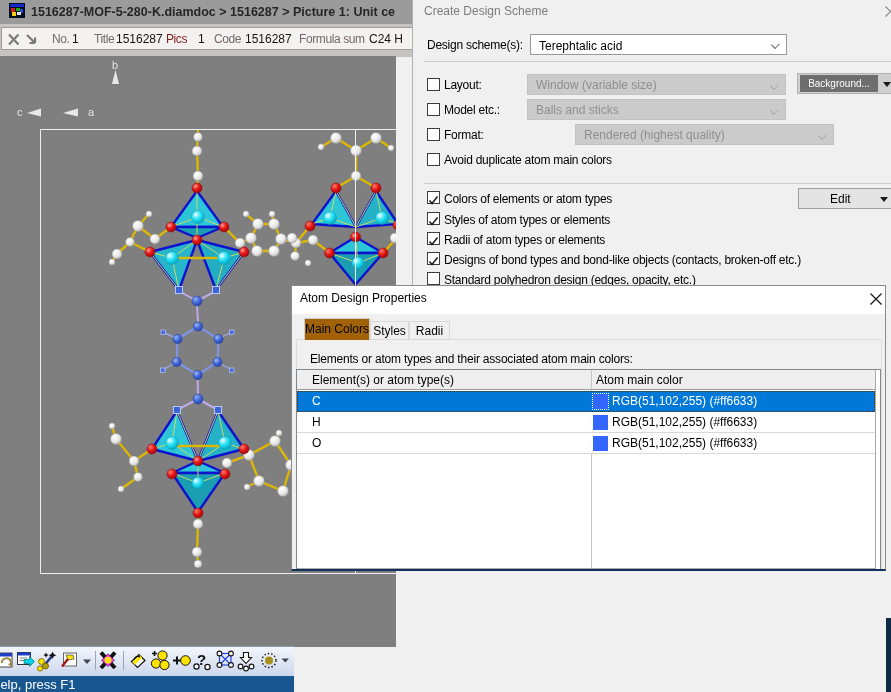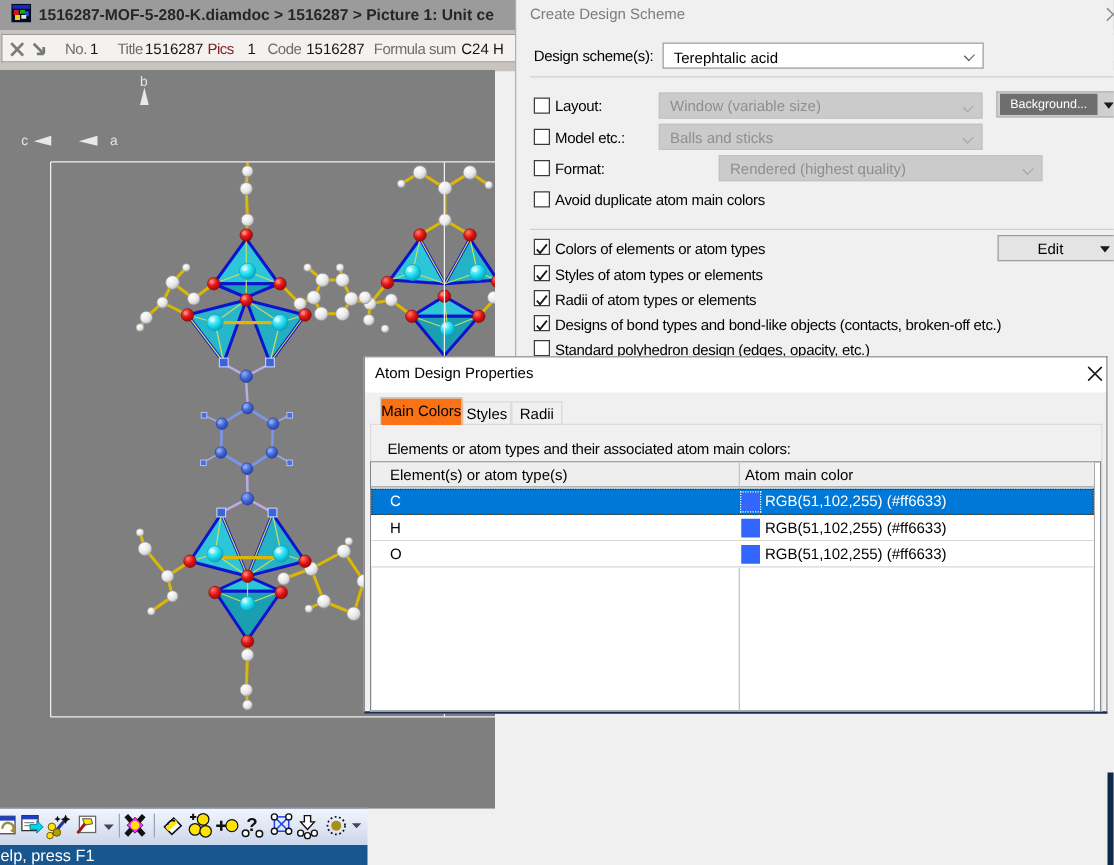--- a/index.html
+++ b/index.html
@@ -468,21 +468,21 @@
 <div class="abs" style="left:291px;top:285px;width:595px;height:286px;background:#f0f0f0;border:1px solid #8a8a8a;border-bottom:2px solid #10305a;overflow:hidden;">
   <div class="abs" style="left:0;top:0;width:593px;height:28px;background:#fff;"></div>
   <div class="abs" style="left:8px;top:5px;font-size:12px;color:#000;">Atom Design Properties</div>
   <svg class="abs" style="left:578px;top:7px;" width="12" height="12" viewBox="0 0 12 12">
     <path d="M0.5,0.5 L11.5,11.5 M11.5,0.5 L0.5,11.5" stroke="#1a1a1a" stroke-width="1.3"></path>
   </svg>
 
   <div class="abs" style="left:4px;top:53px;width:586px;height:320px;background:#f0f0f0;border:1px solid #dcdcdc;"></div>
   <div class="abs" style="left:78px;top:35px;width:39px;height:19px;background:#f0f0f0;border:1px solid #d9d9d9;font-size:12px;text-align:center;line-height:18px;white-space:nowrap;">Styles</div>
   <div class="abs" style="left:117px;top:35px;width:41px;height:19px;background:#f0f0f0;border:1px solid #d9d9d9;font-size:12px;text-align:center;line-height:18px;white-space:nowrap;">Radii</div>
-  <div class="abs" style="left:12px;top:32px;width:66px;height:22px;background:#f97316;border:1px solid #d0d0d0;border-bottom:none;font-size:12px;text-align:left;line-height:21px;white-space:nowrap;">Main Colors</div>
+  <div class="abs" style="left:12px;top:32px;width:66px;height:22px;background:#a16207;border:1px solid #d0d0d0;border-bottom:none;font-size:12px;text-align:left;line-height:21px;white-space:nowrap;">Main Colors</div>
 
   <div class="abs lbl12" style="left:18px;top:66px;letter-spacing:-0.2px;">Elements or atom types and their associated atom main colors:</div>
 
   <div class="abs" style="left:4px;top:83px;width:585px;height:285px;background:#fff;border:1px solid #828790;">
 
     <div class="abs" style="left:578px;top:0;width:1px;height:283px;background:#aaa;"></div>
     <div class="abs" style="left:0;top:198px;width:578px;height:1px;background:#aaa;"></div>
 
     <div class="abs" style="left:0;top:0;width:578px;height:20px;background:#eeeeee;border-bottom:1px solid #9f9f9f;">
       <span class="abs" style="left:15px;top:3px;font-size:12px;">Element(s) or atom type(s)</span>

